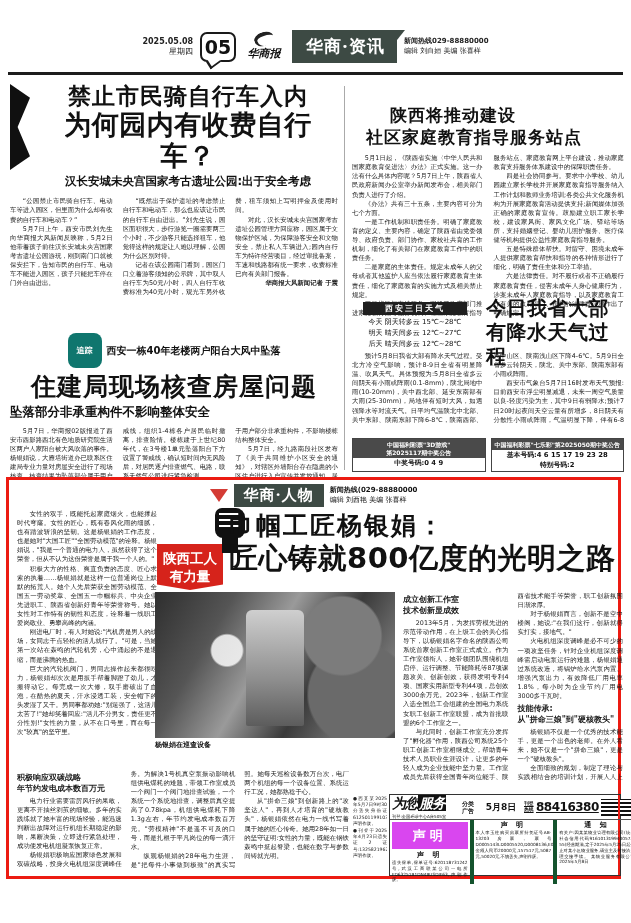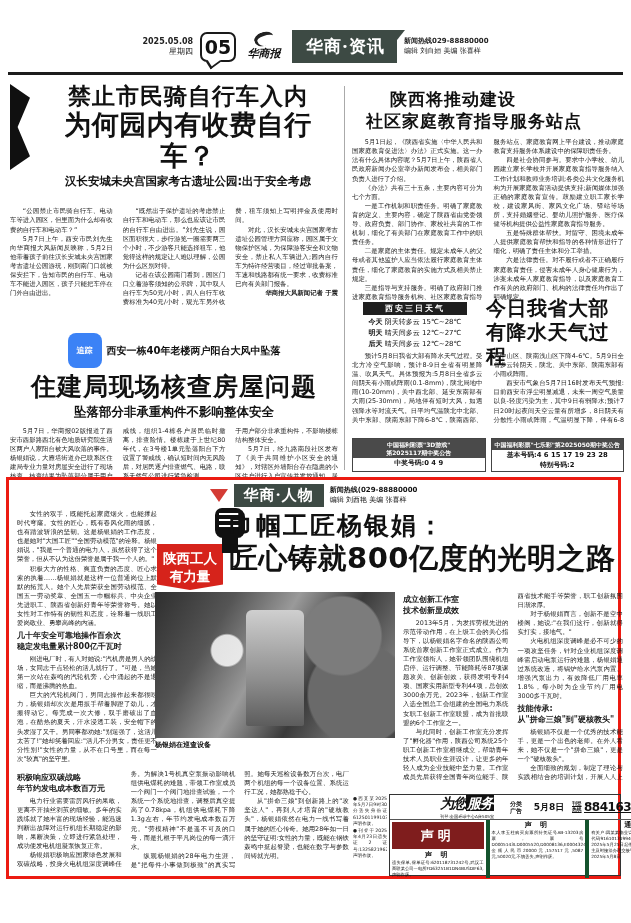--- a/index.html
+++ b/index.html
@@ -30,43 +30,43 @@
   .body-cols p { text-indent:2em; margin:0; }
   .body-cols p.byline { text-indent:0; text-align:right; font-weight:bold; }
 
   
   .bike { position:absolute; left:10px; top:84px; width:328px; }
   .bike-head { display:flex; gap:8px;text-align:center; }
   .bracket { width:20px; height:86px; background:#101010; clip-path:polygon(0 0,100% 16%,38% 50%,100% 84%,0 100%); flex:none; }
   .bike-t1 { font-size:23px; font-weight:800; letter-spacing:1px; line-height:1.1; }
   .bike-t2 { font-size:27px; font-weight:900; letter-spacing:0.5px; line-height:1.15; }
   .bike-t3 { font-size:11.5px; font-weight:700; margin-top:3px; }
-  .bike-body { margin-top:18px; column-count:3; column-gap:10px; height:150px; }
+  .bike-body { margin-top:8px; column-count:3; column-gap:10px; height:150px; }
 
   
   .house { position:absolute; left:10px; top:333px; width:328px; }
   .house-tagrow { display:flex; justify-content:center; align-items:center; gap:5px; }
-  .tag-pill { background:#3b82f6; color:#fff; font-size:8px; font-weight:bold; padding:12px 9px; border-radius:8px; }
+  .tag-pill { background:#0f766e; color:#fff; font-size:8px; font-weight:bold; padding:12px 9px; border-radius:8px; }
   .tag-text { font-size:10px; font-weight:bold; }
   .house-t { text-align:center; font-size:25px; font-weight:900; letter-spacing:1px; margin-top:2px; }
-  .house-st { text-align:center; font-size:12.5px; font-weight:700; margin-top:1px; }
+  .house-st { font-size:12.5px; font-weight:700; margin-top:1px; }
   .house-body { margin-top:6px; column-count:3; column-gap:10px; height:116px; }
 
   
   .family { position:absolute; left:352px; top:88px; width:272px; }
   .fam-t { font-size:17px; font-weight:800; line-height:1.3; letter-spacing:1px; }
-  .fam-t .l1 { margin-left:38px; }
+  .fam-t .l1 { margin-left:38px;margin-top:16px; }
   .fam-t .l2 { margin-left:14px; }
   .fam-body { margin-top:6px; column-count:2; column-gap:11px; height:166px; }
 
   
   .wbox { position:absolute; left:352px; top:302px; width:126px; }
   .wbox-h { background:#1f1f1f; color:#fff; font-size:8px; font-weight:bold; text-align:center; width:104px; margin:0 auto; padding:1px 0; letter-spacing:2px; }
   .wbox-rows { font-size:7px; line-height:1.55; text-align:center; margin-top:2px; }
-  .wbox-rows b { font-weight:bold; }
+  .wbox-rows b { font-weight:normal; }
   .whead { position:absolute; left:486px; top:296px; width:140px; font-size:20px; font-weight:900; line-height:1.2; letter-spacing:0.5px; }
   .wbody { position:absolute; left:352px; top:352px; width:272px; column-count:2; column-gap:11px; height:80px; }
   .lott { position:absolute; left:352px; top:438px; width:272px; display:flex; gap:5px; }
   .lott .bx { flex:1; border:1px solid #444; }
   .lott .bh { background:#4a4a4a; color:#fff; font-size:6px; font-weight:bold; text-align:center; padding:1.5px 1px; line-height:1.35; }
   .lott .bb { font-size:6.8px; font-weight:bold; text-align:center; padding:1px 0; line-height:1.4; }
 
   
   .people { position:absolute; left:6px; top:477px; width:615px; height:402px; border:3.5px solid #ec1b12; background:#fff; }
   .p-head { position:absolute; top:4px; left:0; right:0; display:flex; justify-content:center; align-items:center; gap:6px; }
@@ -95,37 +95,37 @@
   .photo-cap { position:absolute; left:146px; top:260px; width:240px; font-size:7px; font-weight:bold; }
   .p-rightcols { position:absolute; left:394px; top:112px; width:220px; height:196px; column-count:2; column-gap:9px; }
   .p-bottom { position:absolute; left:8px; top:290px; width:332px; height:104px; column-count:3; column-gap:9px; }
   .p-miniads { position:absolute; left:344px; top:316px; width:34px; height:78px; font-size:4.6px; line-height:1.35; text-align:justify; overflow:hidden; color:#222; }
   .p-miniads p { margin:0 0 1px; }
 
   
   .svc { position:absolute; left:380px; top:314px; width:232px; height:82px; border:1px solid #333; display:flex; font-size:4.3px; }
   .svc-left { flex:1; display:flex; flex-direction:column; border-right:1px solid #555; }
   .svc-toprow { display:flex; align-items:center; border-bottom:1px solid #555; height:28px; }
-  .svc-logo { width:72px; padding-left:2px;margin-left:48px; }
+  .svc-logo { width:72px; padding-left:2px; }
   .svc-logo .lg { font-size:14px; font-weight:900; font-style:italic; letter-spacing:-1px; }
   .svc-logo .lg .inv { background:#111; color:#fff; padding:0 1px; }
   .svc-logo .addr { font-size:4.2px; margin-top:1px; }
   .svc-sub { width:16px; font-size:6px; font-weight:bold; line-height:1.2; }
   .svc-date { width:46px; text-align:center; }
   .svc-date .dd { font-size:9px; font-weight:bold; }
   .svc-hot { display:flex; align-items:center;text-decoration:underline; }
   .svc-hot .hl { font-size:4.8px; font-weight:bold; width:12px; line-height:1.2; }
   .svc-hot .hn { font-size:12px; font-weight:900; letter-spacing:-0.5px; }
   .qr { width:17px; height:17px; margin-left:2px; flex:none;
     background:repeating-linear-gradient(0deg,#111 0 2px,#fff 2px 4px),repeating-linear-gradient(90deg,#111 0 2px,rgba(255,255,255,.6) 2px 4px); }
   .svc-botrow { flex:1; display:flex; }
   .svc-cell { flex:1; border-right:4px solid #14532d; padding:1px 2px; overflow:hidden; line-height:1.35; text-align:justify; }
   .svc-cell:last-child { border-right:none; }
   .svc-cell .ch { font-size:7px; font-weight:bold; text-align:center; letter-spacing:3px; }
-  .decl-big { background:#7f1d1d; color:#fff; font-size:13px; font-weight:900; letter-spacing:4px; text-align:center; padding:5px 0 4px; margin:1px 0 2px; }
+  .decl-big { background:#d946ef; color:#fff; font-size:13px; font-weight:900; letter-spacing:4px; text-align:center; padding:5px 0 4px; margin:1px 0 2px; }
 </style>
 </head>
 <body>
 
 <div class="page">
 
   <div class="masthead">
     <div class="m-date">
       <div class="d2">2025.05.08</div>
       <div>星期四</div>
@@ -239,24 +239,20 @@
         <div class="c1">新闻热线(029-88880000</div>
         <div>编辑 刘西艳 美编 张喜样</div>
       </div>
     </div>
 
     <div class="p-introcol body-cols">
       <div>
           <p>女性的双手，既能托起家庭烟火，也能撑起时代穹窿。女性的匠心，既有春风化雨的细腻，也有踏波斩浪的坚韧。这是杨银娟的工作态度，也是她对"大国工匠""全国劳动模范"的诠释。杨银娟说，"我是一个普通的电力人，虽然获得了这个荣誉，但从不认为这份荣誉是属于我一个人的。"</p>
           <p>积极大方的性格、爽直负责的态度、匠心求索的执着……杨银娟就是这样一位普通岗位上默默的拓荒人。她个人先后荣获全国劳动模范、全国五一劳动奖章、全国五一巾帼标兵、中央企业先进职工、陕西省创新好青年等荣誉称号。她以女性对工作特有的韧性和态度，诠释着一线职工爱岗敬业、勇攀高峰的内涵。</p>
         </div>
-      <div class="sec-head">
-        <div>几十年安全可靠地操作百余次</div>
-        <div>稳定发电量累计800亿千瓦时</div>
-      </div>
       <div>
           <p>刚进电厂时，有人对她说:"汽机房是男人的战场，女同志干点轻松的活儿就行了。"可是，当她第一次站在轰鸣的汽轮机旁，心中涌起的不是退缩，而是沸腾的热血。</p>
           <p>巨大的汽轮机阀门，男同志操作起来都很吃力，杨银娟却次次是用扳手帮着脚蹬了劲儿，才搬得动它。每完成一次大修，双手磨破出了血泡，在酷热的夏天，汗水浸透工装，安全帽下的头发湿了又干。男同事都劝她:"别逞强了，这活儿太苦了!"她却笑着回应:"活儿不分男女，责任更不分性别!"女性的力量，从不在口号里，而在每一次"较真"的坚守里。</p>
         </div>
     </div>
 
     <div class="badge">
       <div>陕西工人</div>
       <div>有力量</div>
     </div>

